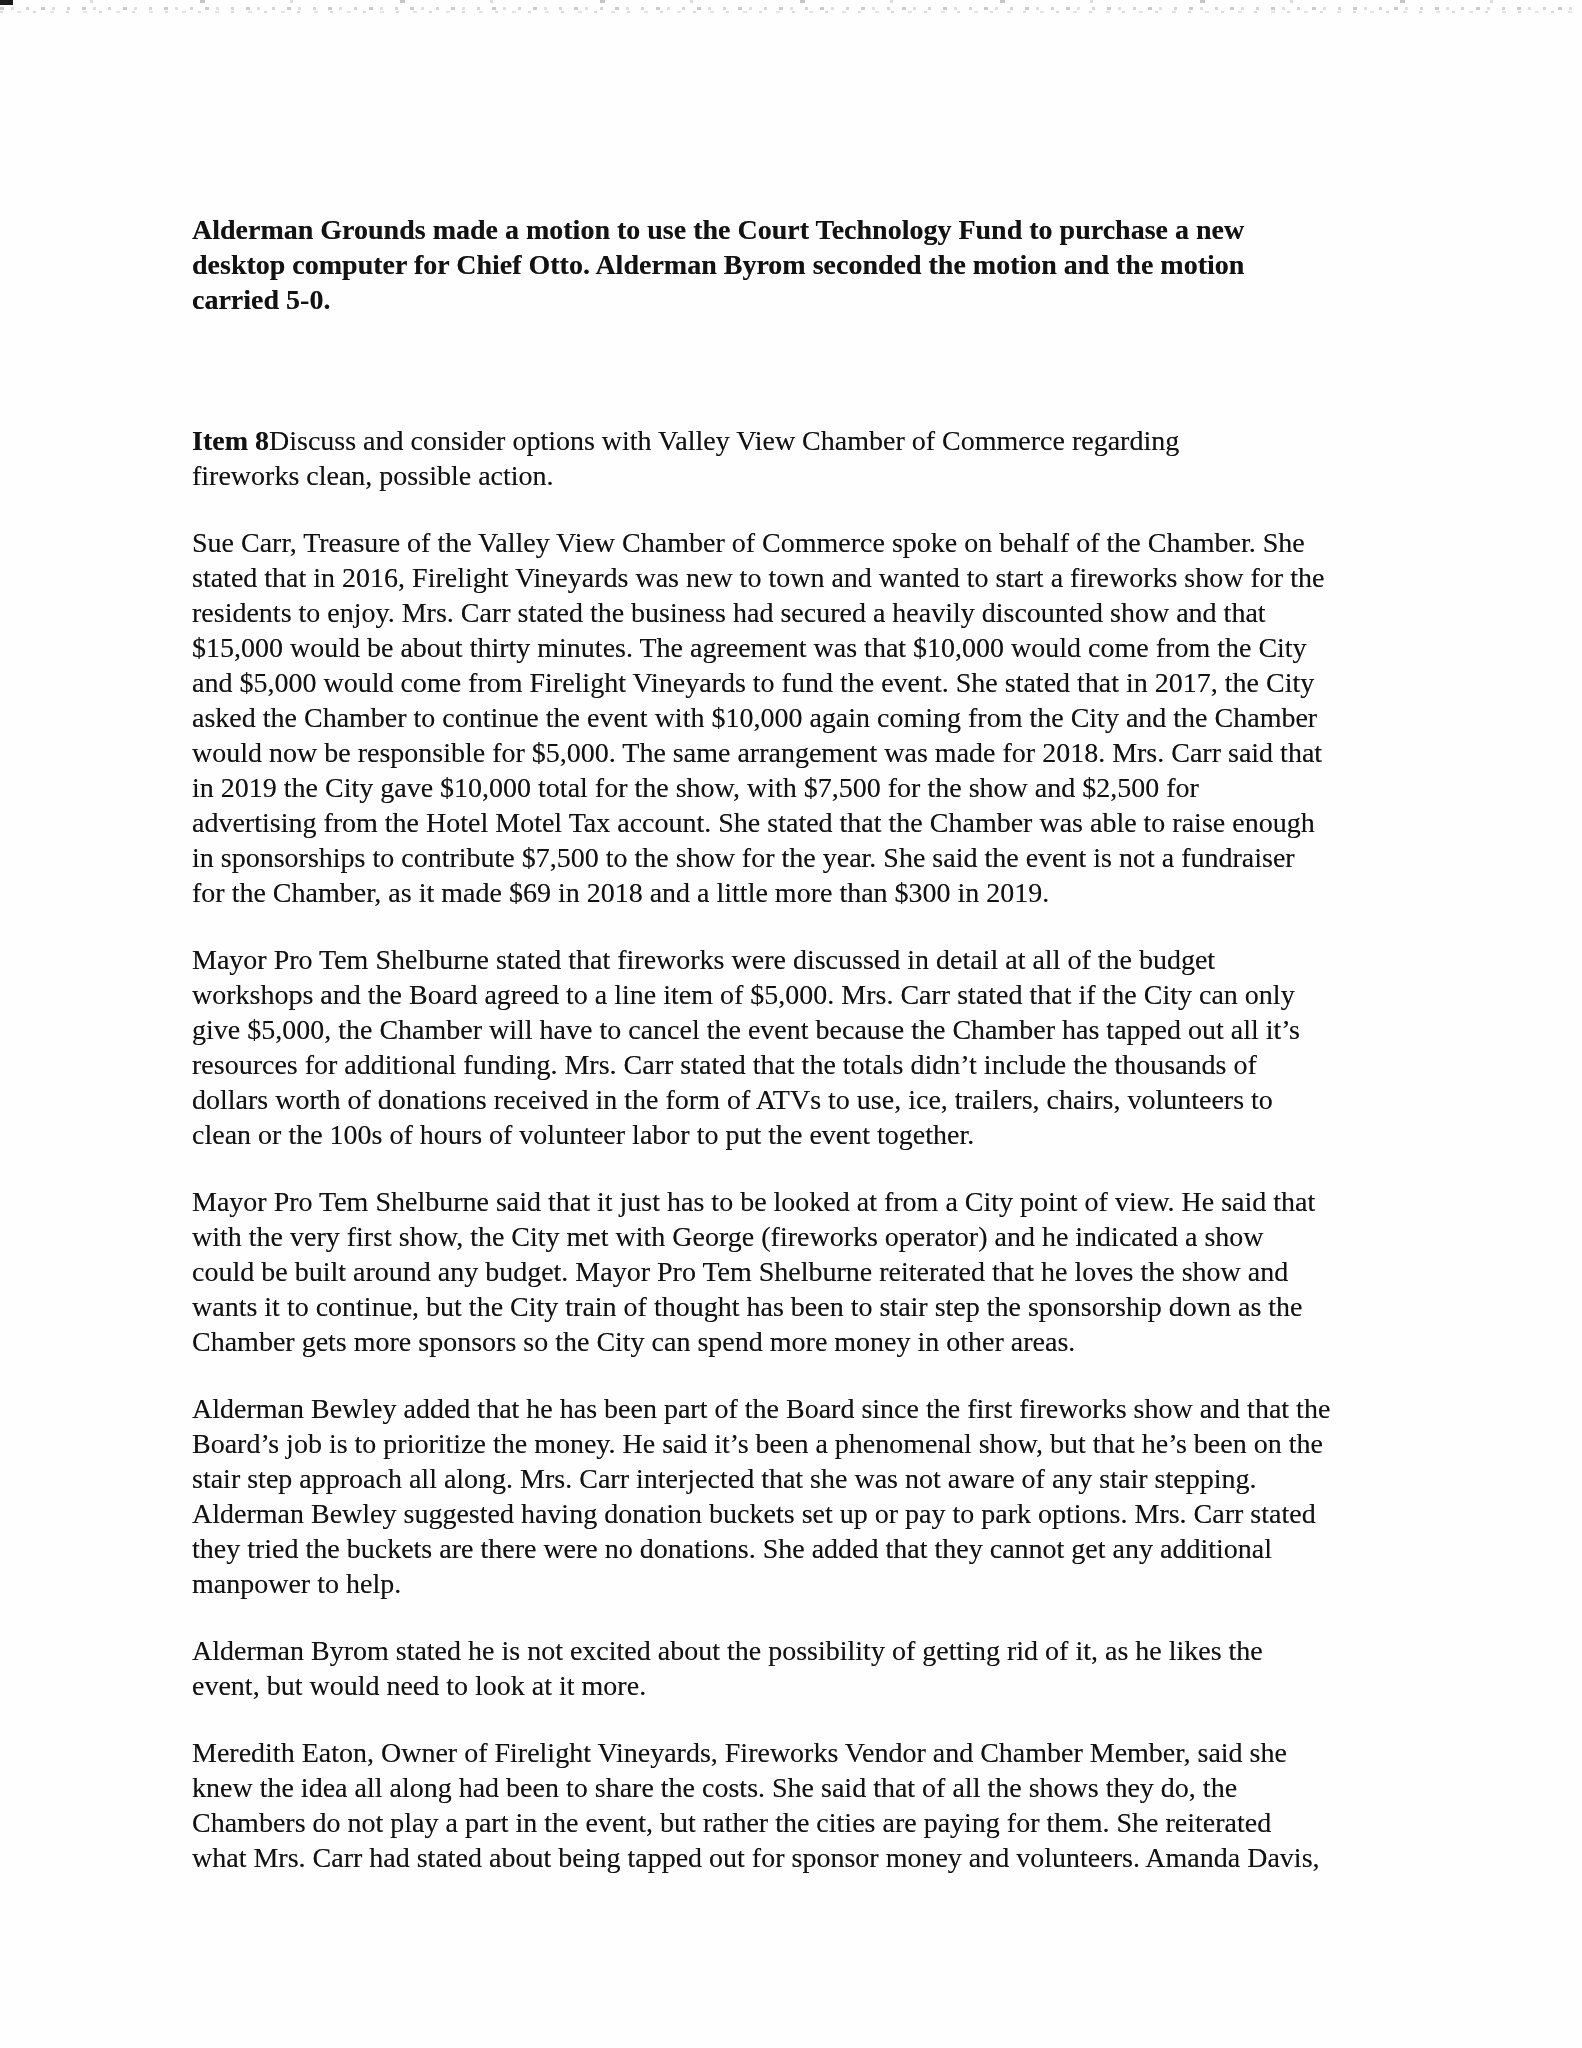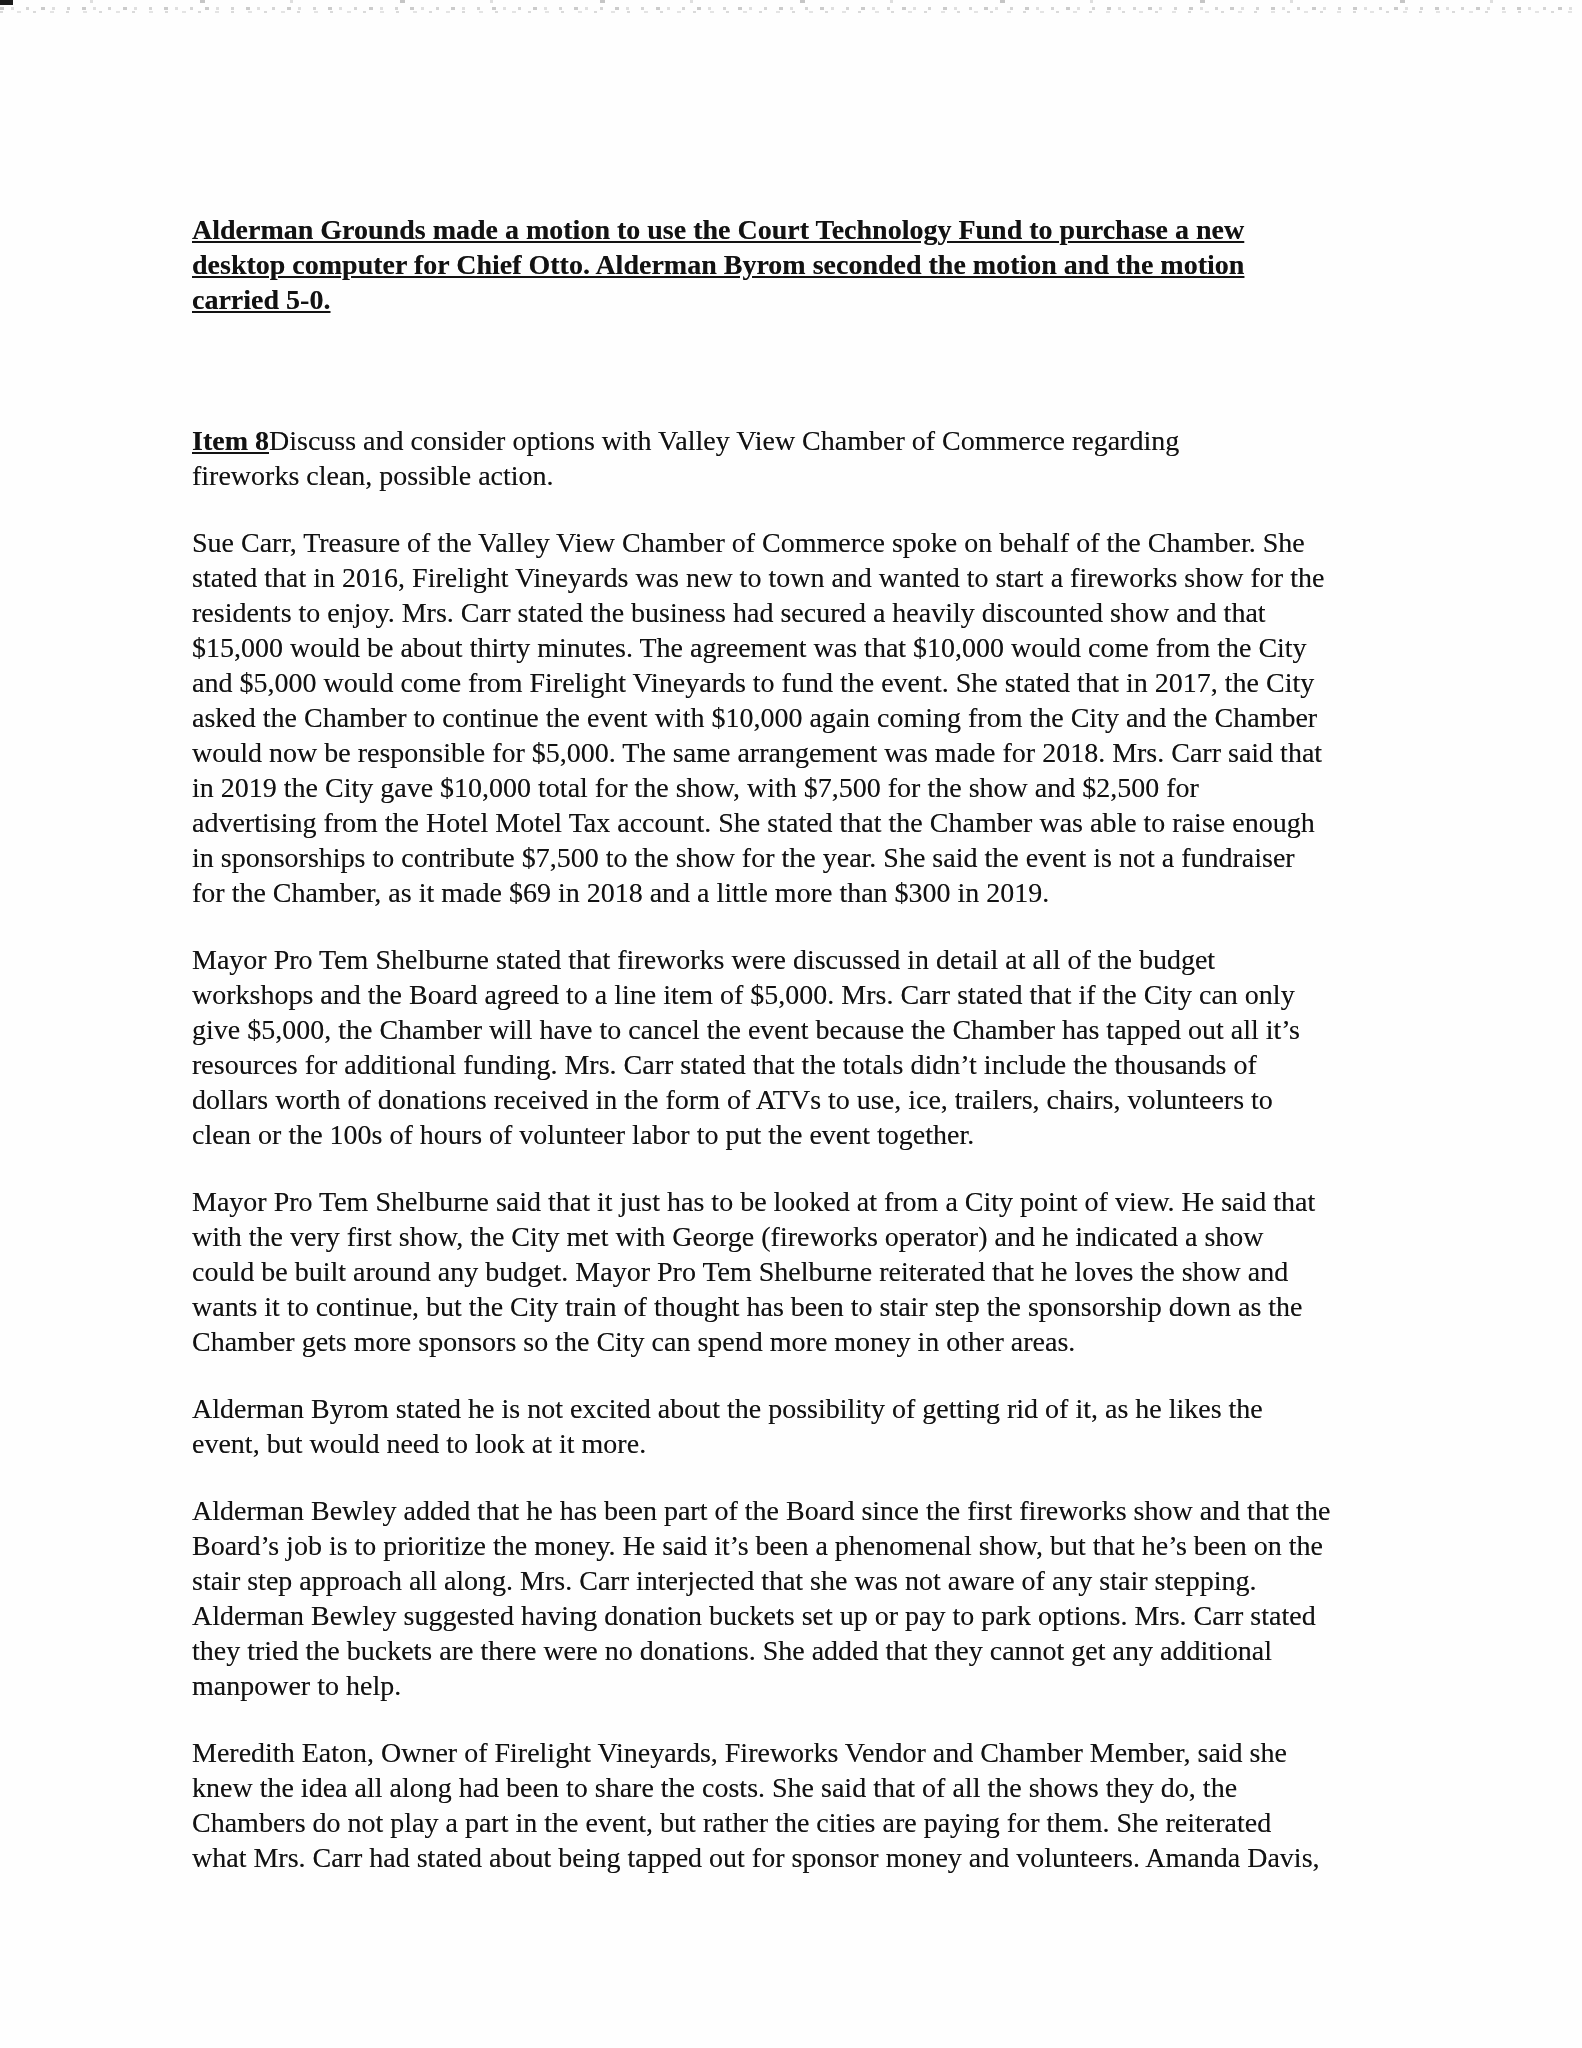--- a/index.html
+++ b/index.html
@@ -63,21 +63,21 @@
     width: 1360px;
     font-size: 28px;
     line-height: 35px;
     color: #121212;
     text-shadow: 0 0 0.5px rgba(0,0,0,0.45);
   }
   .para {
     margin: 0 0 32px 0;
     white-space: pre-line; 
   }
-  .bold { font-weight: bold; text-decoration: underline; }
+  .bold { font-weight: bold; }
   .gap-after-large { margin-bottom: 106px; }
   .item-label { }
 </style>
 </head>
 <body>
 
 <div class="page">
   <div class="scan-top-edge"></div>
   <div class="scan-line-1"></div>
   <div class="scan-line-2"></div>
@@ -109,28 +109,28 @@
 resources for additional funding. Mrs. Carr stated that the totals didn’t include the thousands of
 dollars worth of donations received in the form of ATVs to use, ice, trailers, chairs, volunteers to
 clean or the 100s of hours of volunteer labor to put the event together.</p>
 
     <p class="para">Mayor Pro Tem Shelburne said that it just has to be looked at from a City point of view. He said that
 with the very first show, the City met with George (fireworks operator) and he indicated a show
 could be built around any budget. Mayor Pro Tem Shelburne reiterated that he loves the show and
 wants it to continue, but the City train of thought has been to stair step the sponsorship down as the
 Chamber gets more sponsors so the City can spend more money in other areas.</p>
 
-    <p class="para">Alderman Byrom stated he is not excited about the possibility of getting rid of it, as he likes the
-event, but would need to look at it more.</p>
-
     <p class="para">Alderman Bewley added that he has been part of the Board since the first fireworks show and that the
 Board’s job is to prioritize the money. He said it’s been a phenomenal show, but that he’s been on the
 stair step approach all along. Mrs. Carr interjected that she was not aware of any stair stepping.
 Alderman Bewley suggested having donation buckets set up or pay to park options. Mrs. Carr stated
 they tried the buckets are there were no donations. She added that they cannot get any additional
 manpower to help.</p>
+
+    <p class="para">Alderman Byrom stated he is not excited about the possibility of getting rid of it, as he likes the
+event, but would need to look at it more.</p>
 
     <p class="para">Meredith Eaton, Owner of Firelight Vineyards, Fireworks Vendor and Chamber Member, said she
 knew the idea all along had been to share the costs. She said that of all the shows they do, the
 Chambers do not play a part in the event, but rather the cities are paying for them. She reiterated
 what Mrs. Carr had stated about being tapped out for sponsor money and volunteers. Amanda Davis,</p>
   </div>
 </div>
 
 </body></html>

